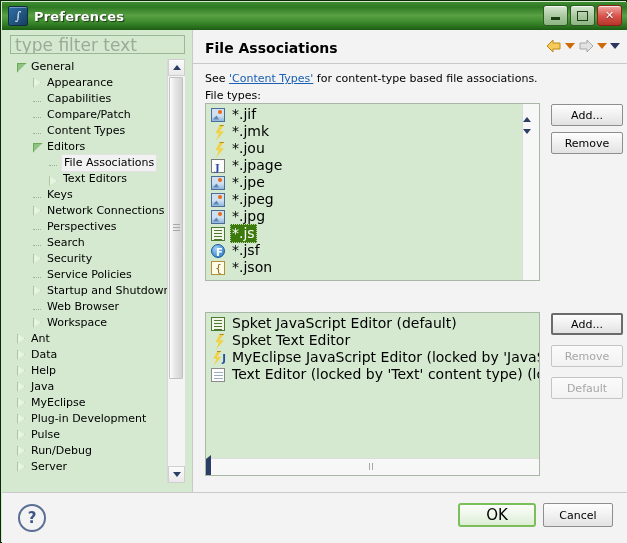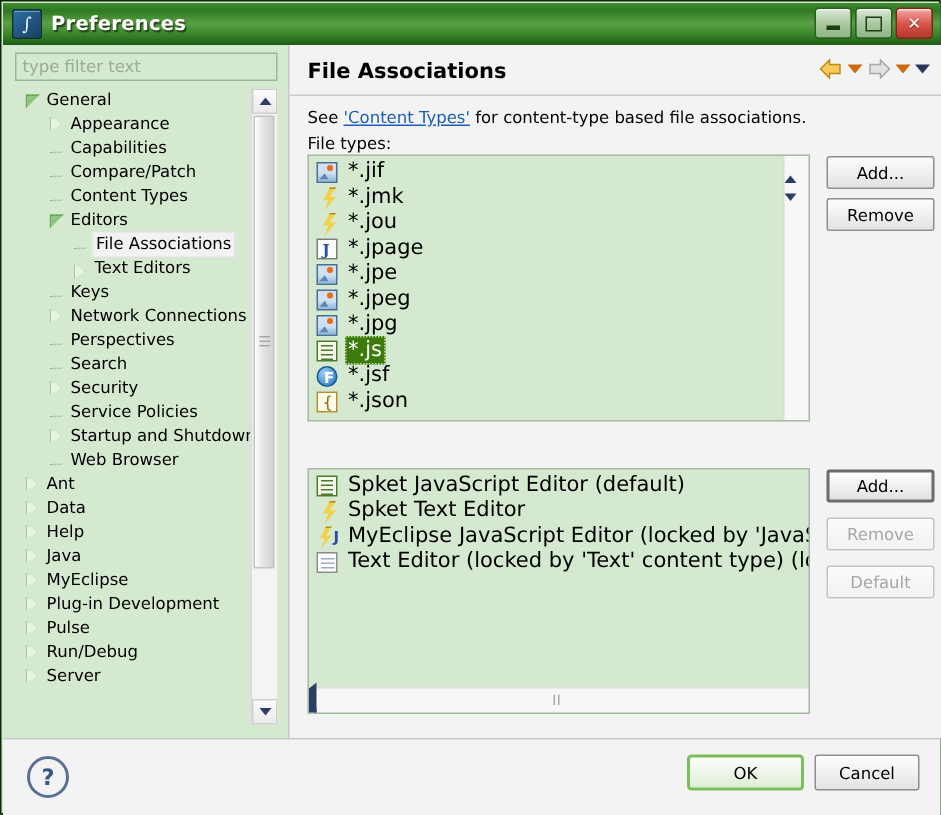--- a/index.html
+++ b/index.html
@@ -49,21 +49,21 @@
   .wbtn .g-min{width:9px;height:3px;background:#1d3d16;margin-top:6px;}
   .wbtn .g-max{width:9px;height:8px;border:1.5px solid #1d3d16;}
   .wbtn .g-close{color:#fff;font-size:11px;font-weight:bold;line-height:1;text-shadow:0 1px 1px rgba(0,0,0,.5);}
   
   .content{position:absolute;left:1px;top:29px;width:625px;height:462px;background:#d4e9d0;}
   
   .filterbox{
     position:absolute;left:8px;top:5px;width:175px;height:19px;
     box-sizing:border-box;
     background:#d4e9d0;border:1px solid #9ab895;
-    color:#9aab96;font-size:11px;
+    color:#9aab96;font-size:17px;
     padding:2px 4px;outline:none;
     font-family:"DejaVu Sans","Liberation Sans",sans-serif;
   }
   .filterbox::placeholder{color:#9aab96;}
   
   .treepanel{
     position:absolute;left:8px;top:29px;width:175px;height:461px;
     box-sizing:border-box;
     background:#d4e9d0;
     border:none;
@@ -206,21 +206,21 @@
   .helpbtn{
     position:absolute;left:16px;top:11px;width:24px;height:24px;border-radius:50%;
     border:2px solid #5b6f96;color:#3f5584;font-size:15px;font-weight:bold;
     display:flex;align-items:center;justify-content:center;
     background:#f3f3f3;
   }
   .okbtn{
     position:absolute;left:456px;top:10px;width:78px;height:24px;box-sizing:border-box;
     background:linear-gradient(to bottom,#fbfdf9,#eef6ea 50%,#dceed4);
     border:2px solid #7cbf5a;border-radius:3px;
-    font-size:11px;display:flex;align-items:center;justify-content:center;color:#000;
+    font-size:15px;display:flex;align-items:center;justify-content:center;color:#000;
   }
   .cancelbtn{
     position:absolute;left:541px;top:10px;width:70px;height:24px;box-sizing:border-box;
     background:linear-gradient(to bottom,#fdfdfd,#f1f1f1 50%,#e3e3e3);
     border:1px solid #8e8e8e;border-radius:2px;
     font-size:11px;display:flex;align-items:center;justify-content:center;color:#000;
   }
 </style>
 </head>
 <body>
@@ -339,20 +339,26 @@
                 <i></i>
               </span>
               <span class="tlabel">Startup and Shutdown</span>
             </div>
             <div class="trow" style="padding-left: 22px;">
               <span class="arrow">
                 <span style="position:absolute;left:1px;top:7px;width:8px;height:1px;border-top:1px dotted #9ab495;display:block"></span>
               </span>
               <span class="tlabel">Web Browser</span>
             </div>
+            <div class="trow" style="padding-left: 22px;">
+              <span class="arrow collapsed">
+                <i></i>
+              </span>
+              <span class="tlabel">Workspace</span>
+            </div>
             <div class="trow" style="padding-left: 6px;">
               <span class="arrow collapsed">
                 <i></i>
               </span>
               <span class="tlabel">Ant</span>
             </div>
             <div class="trow" style="padding-left: 6px;">
               <span class="arrow collapsed">
                 <i></i>
               </span>

